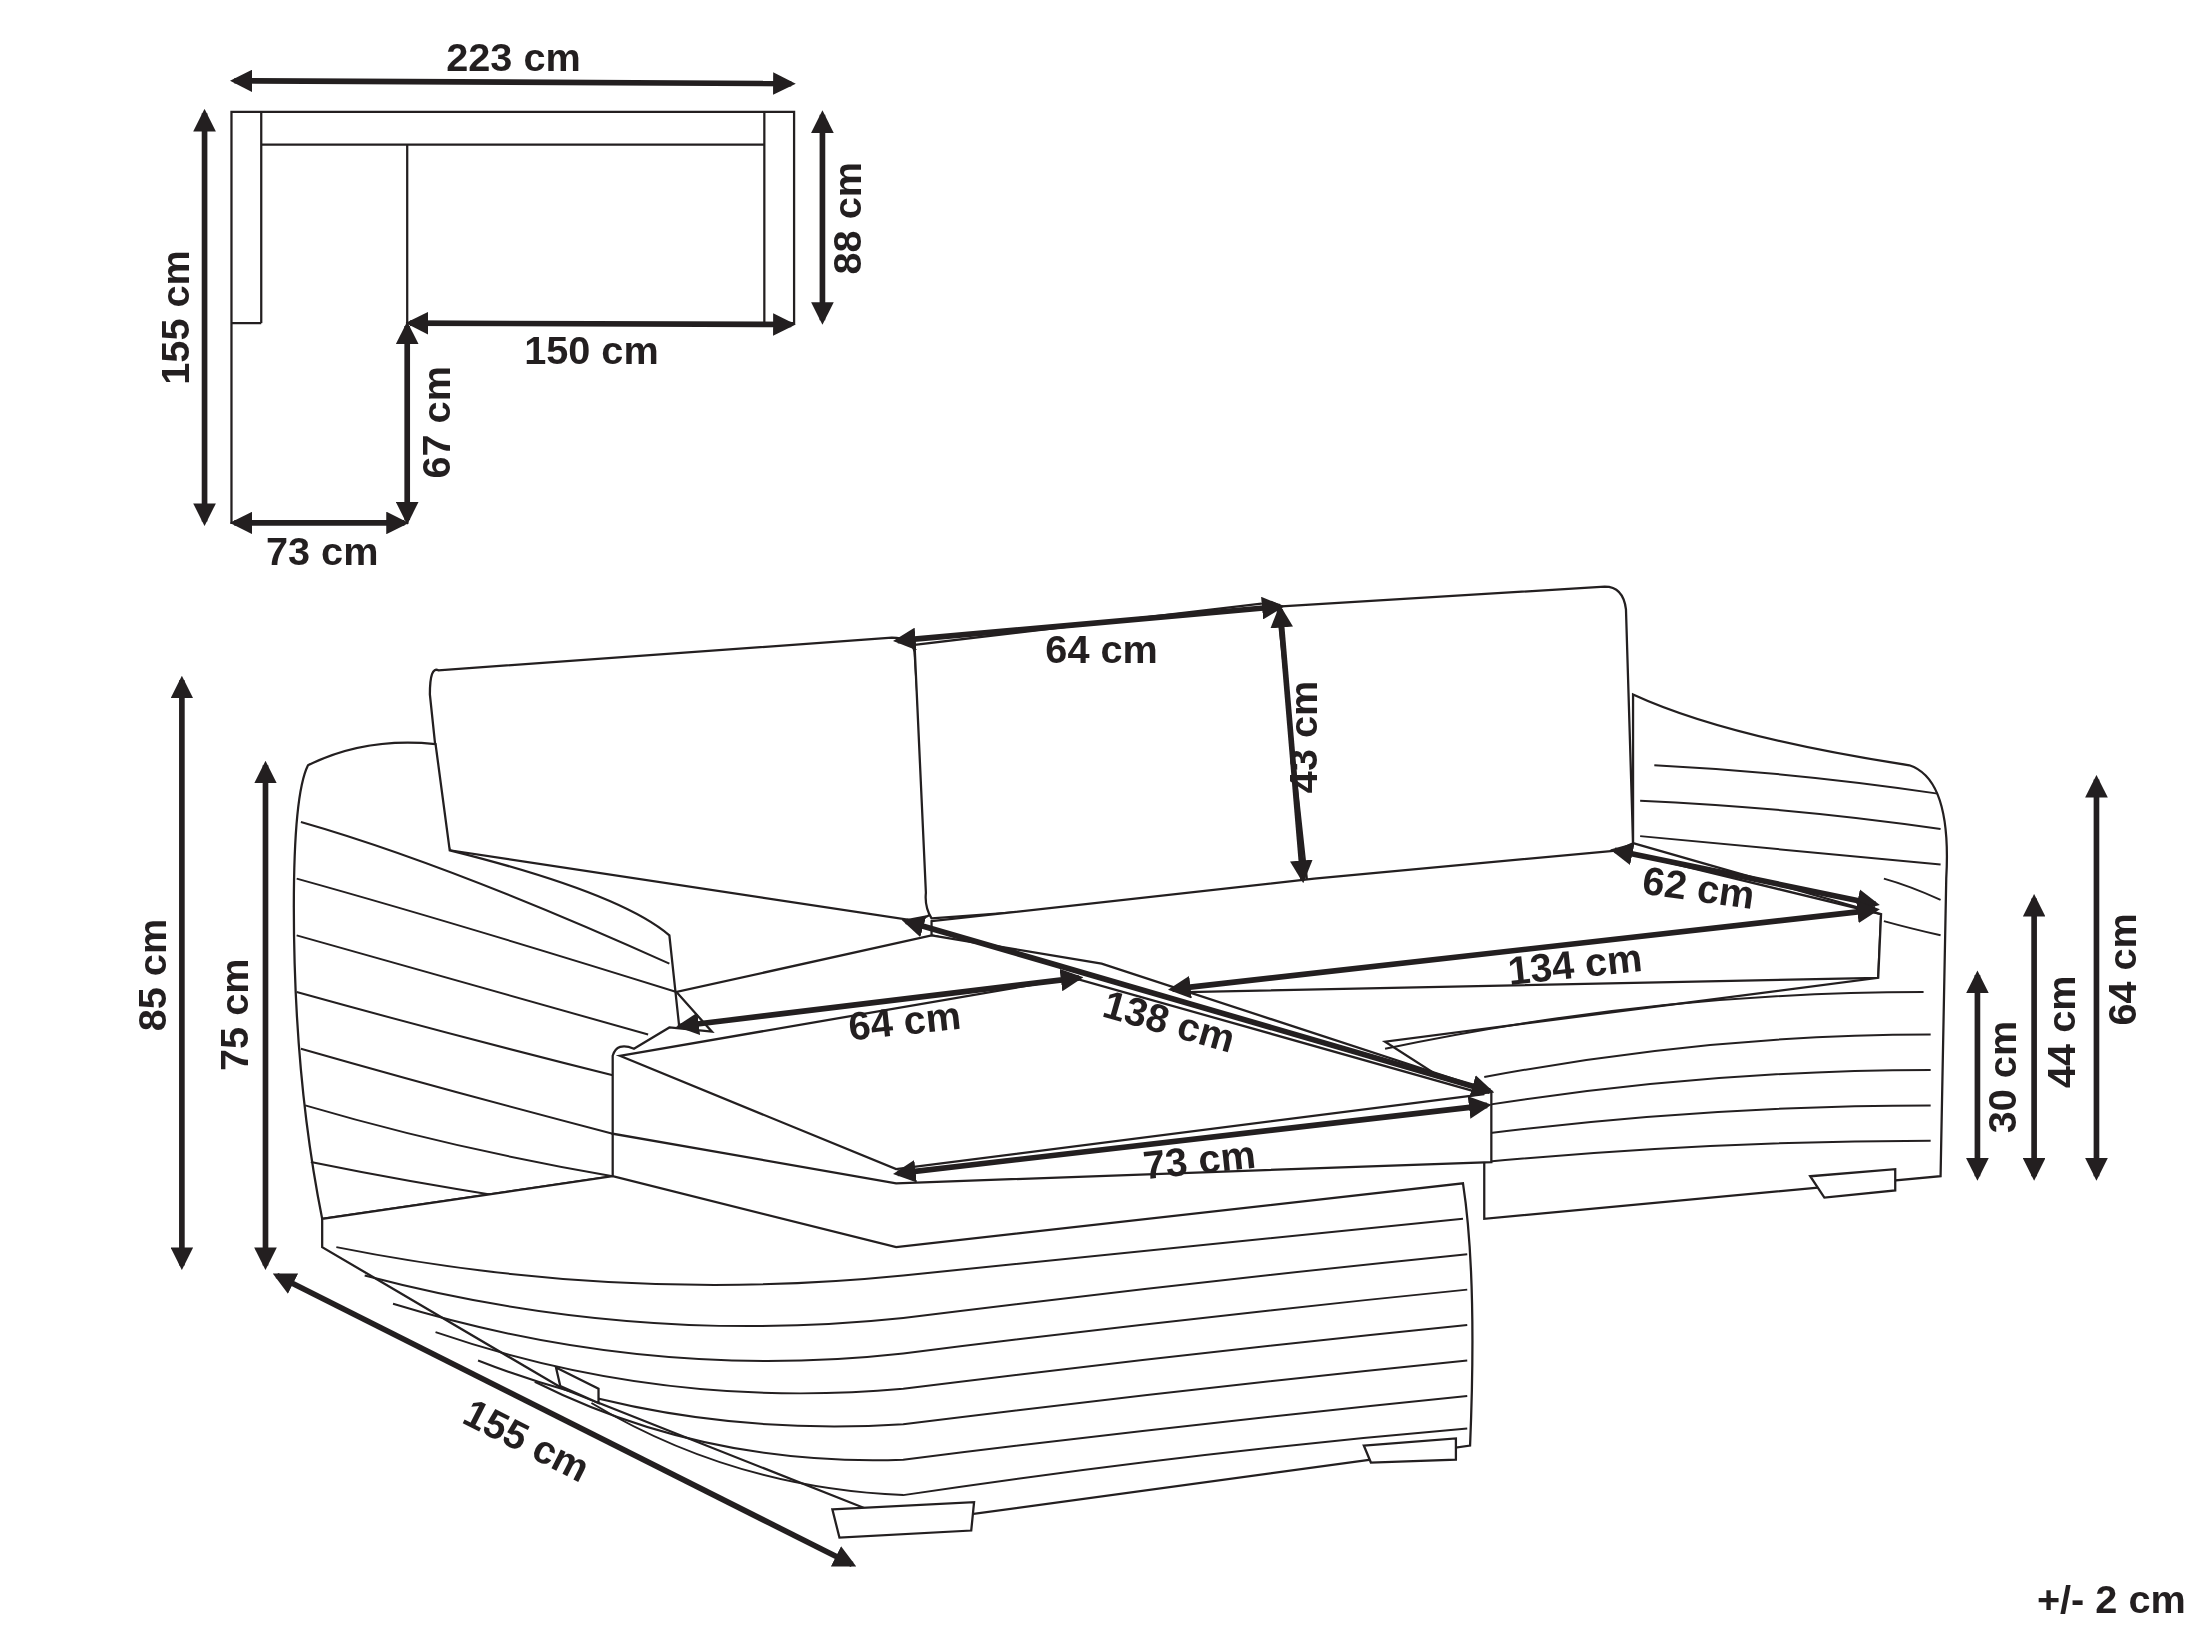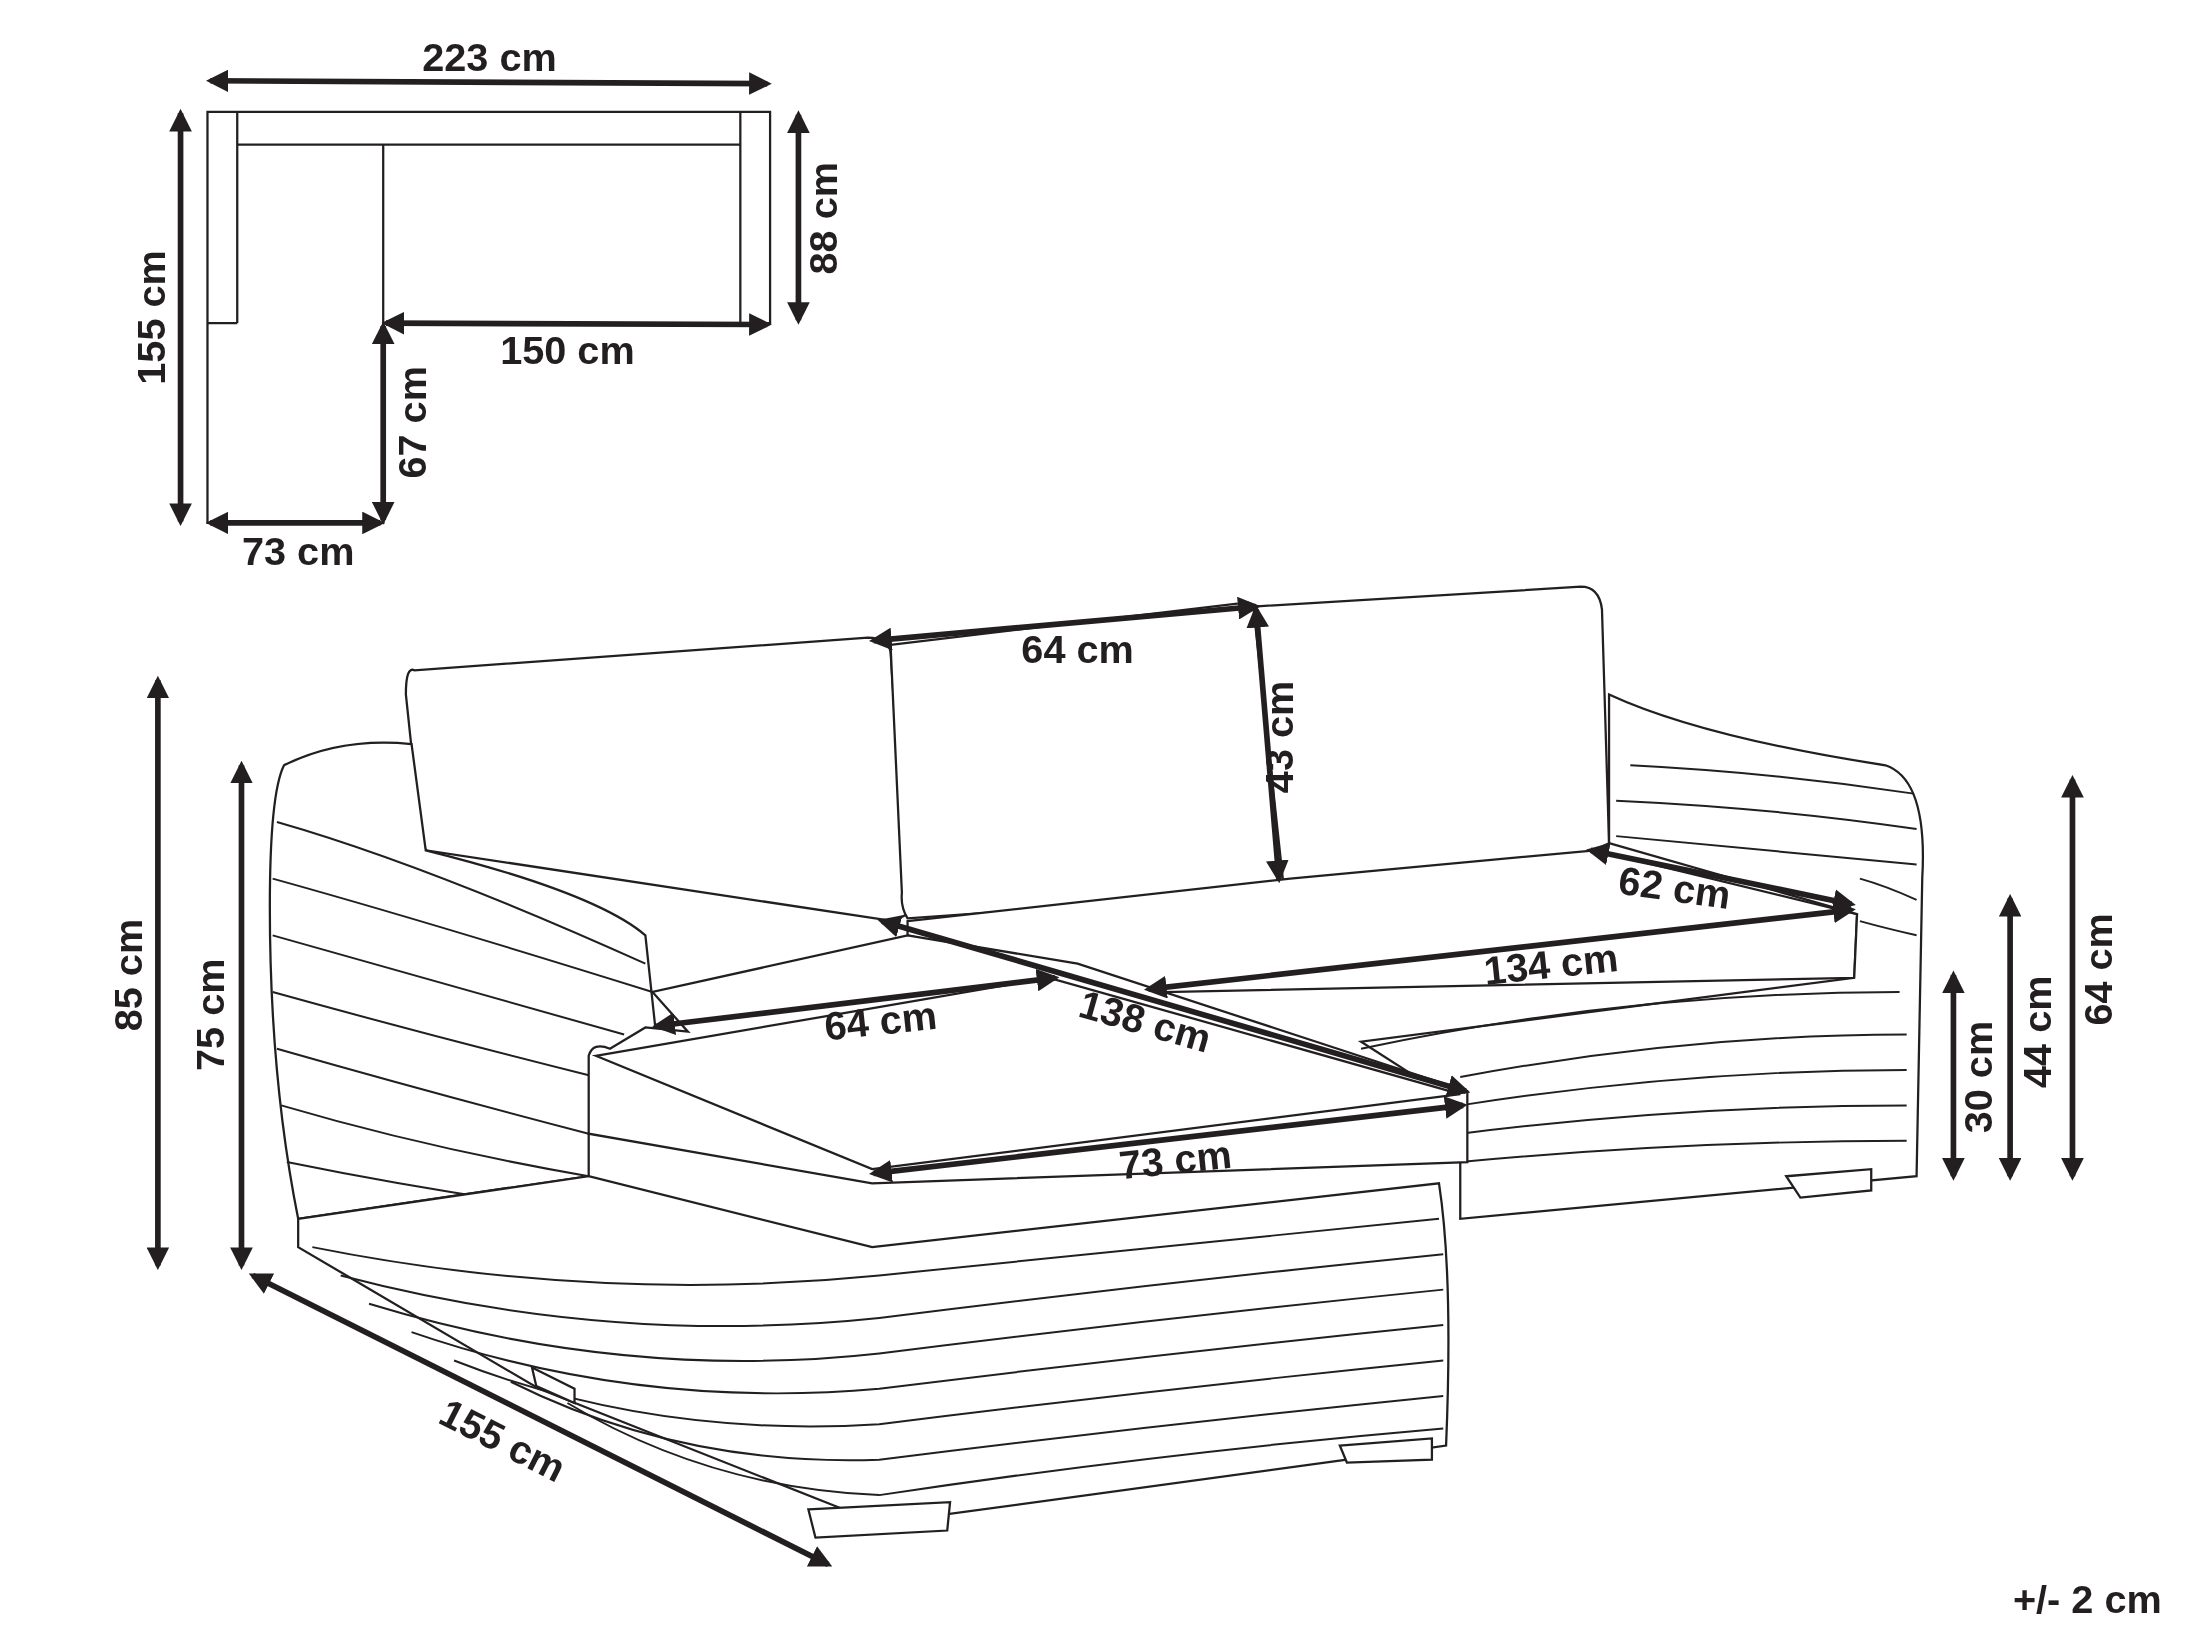--- a/index.html
+++ b/index.html
@@ -1,17 +1,17 @@
 <!DOCTYPE html>
 <html style="font-size:13.8px"><head>
 <meta charset="utf-8">
 <style>
   html,body{margin:0;padding:0;background:#ffffff;}
   body{width:2202px;height:1651px;overflow:hidden;font-family:"Liberation Sans","DejaVu Sans",sans-serif;}
-  #canvas{position:absolute;left:0;top:0;width:1882px;height:1651px;}
+  #canvas{position:absolute;left:0;top:0;width:1882px;height:1651px;padding-left:24px;}
   svg text{font-family:"Liberation Sans","DejaVu Sans",sans-serif;font-weight:bold;fill:#231f20;}
   .dim{stroke:#231f20;stroke-width:4;fill:none;}
   .thin{stroke:#231f20;stroke-width:1.6;fill:#fff;}
   .weave{stroke:#231f20;stroke-width:1.4;fill:none;}
   .lbl{font-size:28px;}
 </style>
 </head>
 <body>
 
 <div id="canvas">

